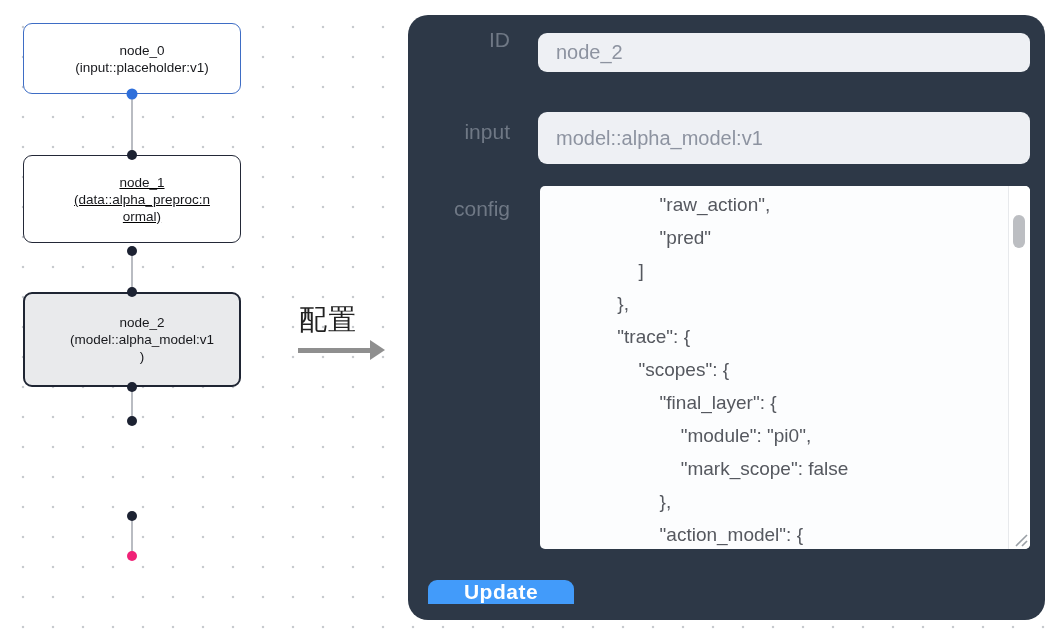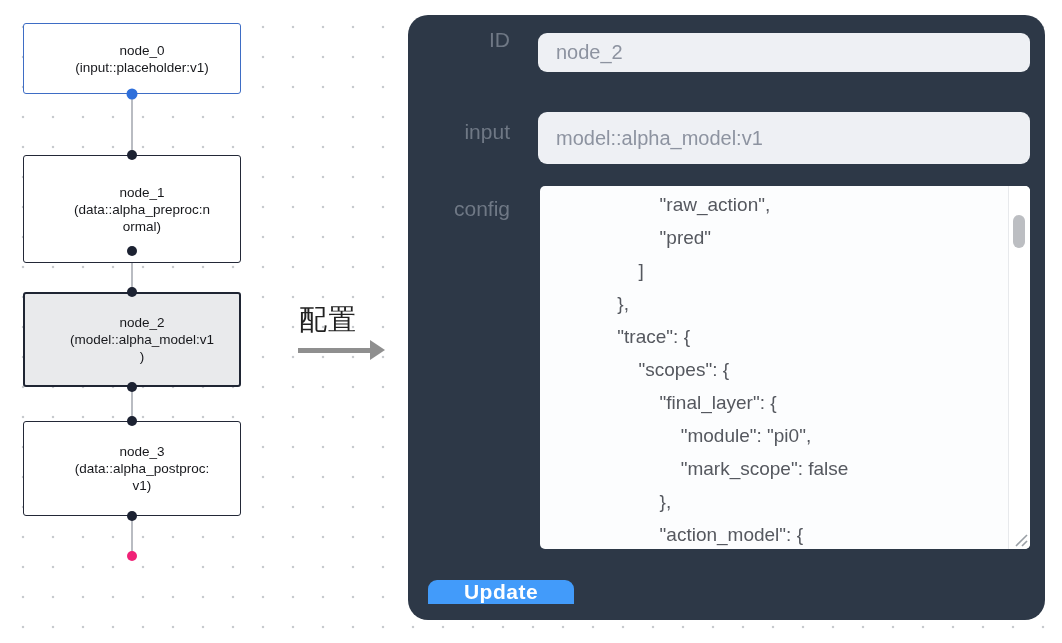--- a/index.html
+++ b/index.html
@@ -12,31 +12,31 @@
   }
   .stage {
     position:absolute; inset:0; width:1062px; height:643px;
     background-image:radial-gradient(circle, #c7cace 1.4px, transparent 1.6px);
     background-size:30px 30px;
     background-position:8px 12px;
   }
   
   .node {
     position:absolute; left:23px; width:218px;
-    background:#ffffff; border:1.5px solid #232837; border-radius:3px;
+    background:#ffffff; border:1.5px solid #232837; border-radius:9px;
     display:flex; align-items:center; justify-content:center;
     text-align:center;
     padding-left:20px;
   }
   .node-label {
     font-size:13.5px; line-height:17px; font-weight:500; color:#17181c;
     white-space:pre-line; padding:2px 6px;
   }
   .node-0 { top:23px;  height:71px; border-color:#3e6dc5; }
-  .node-1 { top:155px; height:108px; }
+  .node-1 { top:155px; height:88px;text-decoration:underline; }
   .node-2 { top:292px; height:95px; background:#e9eaec; border-width:2px; border-color:#1f2533; }
   .node-3 { top:421px; height:95px; }
   .node-4 { top:556px; height:71px; border-color:#e4548f; }
   .edge {
     position:absolute; left:131px; width:1.5px; background:#b9bcc2;
   }
   .edge-0 { top:94px;  height:61px; }
   .edge-1 { top:251px; height:41px; }
   .edge-2 { top:387px; height:34px; }
   .edge-3 { top:516px; height:40px; }
@@ -125,25 +125,20 @@
   <div class="node node-1">
     <div class="node-label">node_1
 (data::alpha_preproc:n
 ormal)</div>
   </div>
   <div class="node node-2">
     <div class="node-label">node_2
 (model::alpha_model:v1
 )</div>
   </div>
-  <div class="node node-3">
-    <div class="node-label">node_3
-(data::alpha_postproc:
-v1)</div>
-  </div>
 
   <div class="handle blue" style="top:94px"></div>
   <div class="handle" style="top:155px"></div>
   <div class="handle" style="top:251px"></div>
   <div class="handle" style="top:292px"></div>
   <div class="handle" style="top:387px"></div>
   <div class="handle" style="top:421px"></div>
   <div class="handle" style="top:516px"></div>
   <div class="handle pink" style="top:556px"></div>
 

